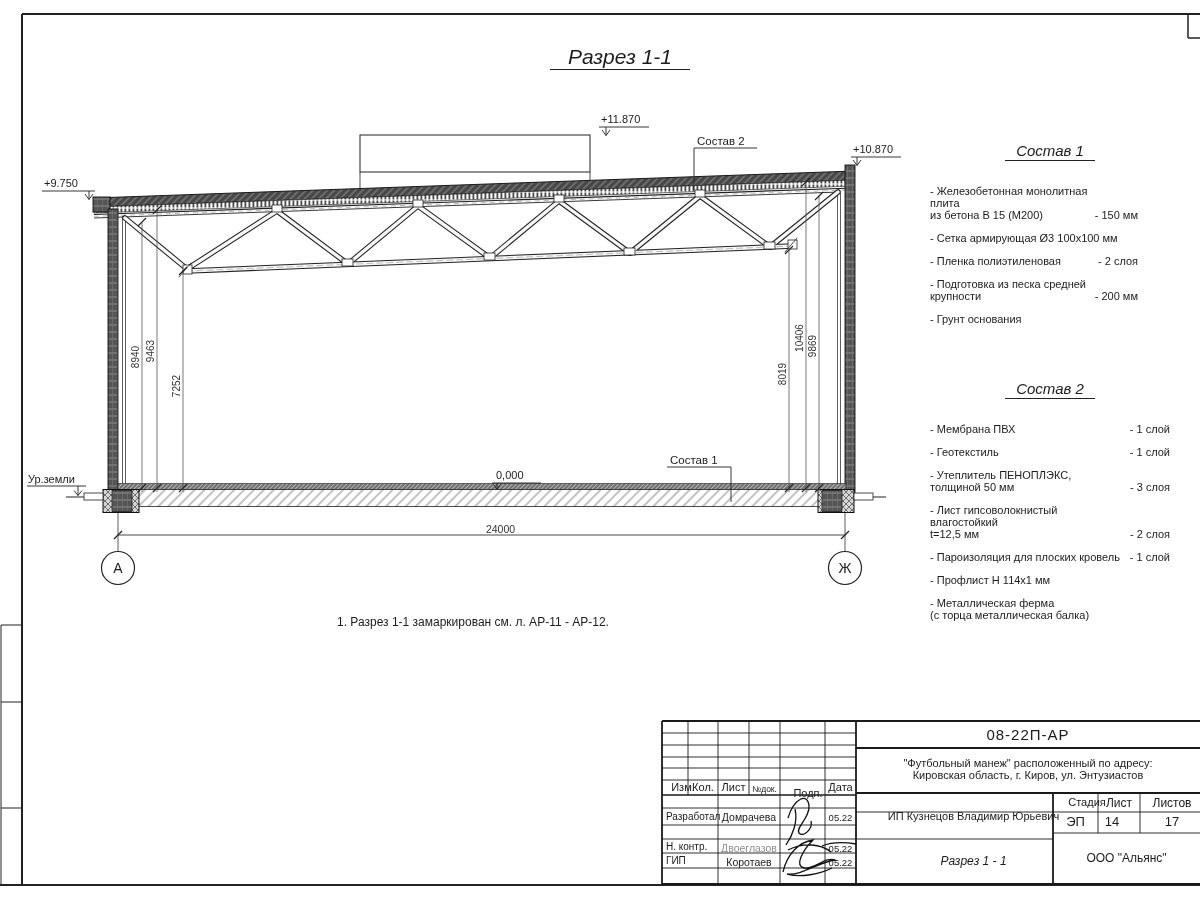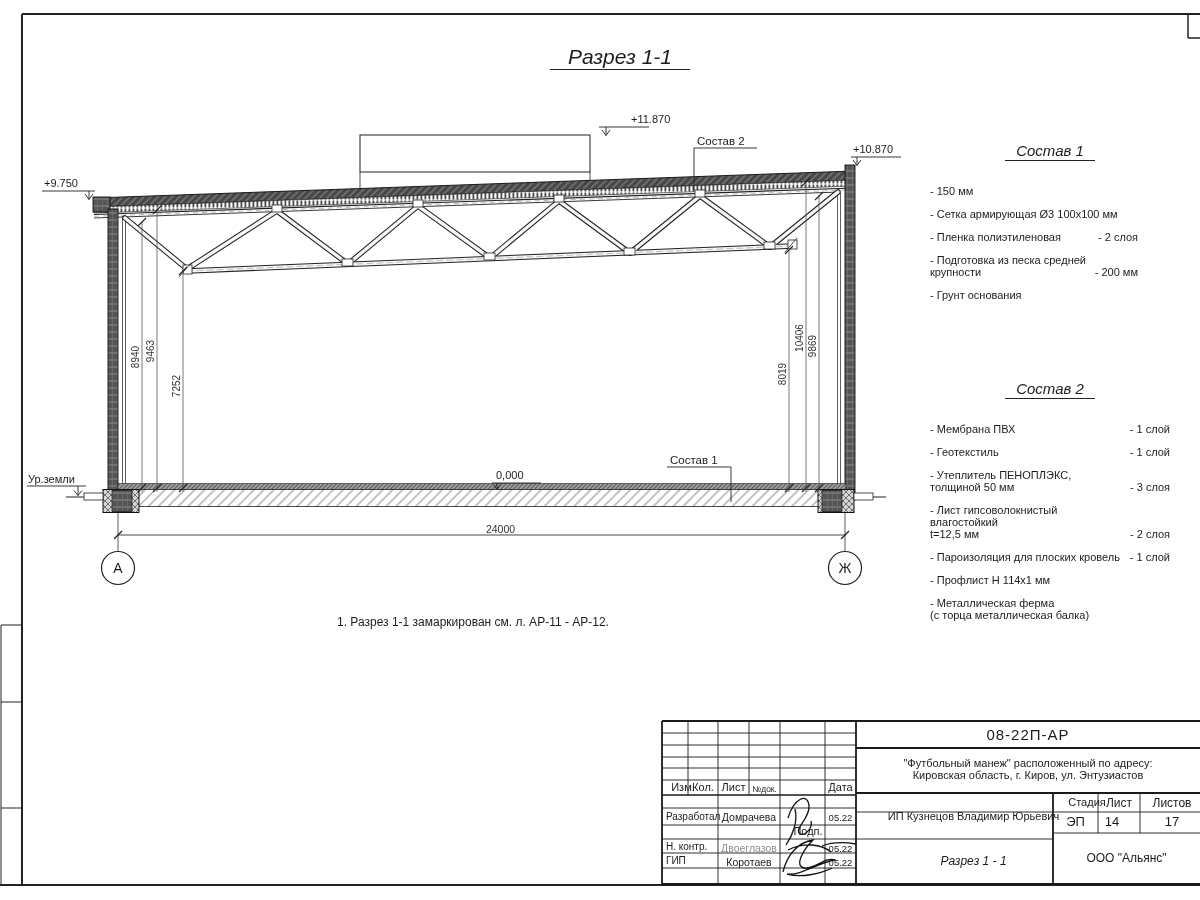--- a/index.html
+++ b/index.html
@@ -248,21 +248,21 @@
 
   <g fill="none" stroke="#111" stroke-width="1.3">
     <path d="M788,818 c6,-20 20,-26 21,-12 c1,12 -14,22 -10,27 c4,5 14,-4 12,-12 m-16,-12 c3,12 -2,26 -9,36"></path>
     <path d="M783,872 c4,-18 16,-30 30,-32 c-10,10 -19,26 -9,28 c10,2 22,-12 31,-8 c-16,2 -34,16 -48,14 c14,4 33,0 45,-6 m-44,-18 c16,-8 33,-6 43,2 m-9,-6 c10,-4 22,-4 34,-2"></path>
   </g>
 </svg>
 
 <div class="t sheet-title" style="left:550px;top:45px;width:140px;">Разрез 1-1</div>
 
 <div class="t lbl" style="left:44px;top:177px;">+9.750</div>
-<div class="t lbl" style="left:631px;top:113px;">+11.870</div>
+<div class="t lbl" style="left:601px;top:113px;">+11.870</div>
 <div class="t lbl" style="left:853px;top:143px;">+10.870</div>
 <div class="t lbl" style="left:496px;top:469px;">0,000</div>
 <div class="t lbl" style="left:28px;top:473px;">Ур.земли</div>
 
 <div class="t lbl2" style="left:697px;top:135px;">Состав 2</div>
 <div class="t lbl2" style="left:670px;top:454px;">Состав 1</div>
 
 <div class="t dimv" style="left:114px;top:351px;">8940</div>
 <div class="t dimv" style="left:129px;top:345px;">9463</div>
 <div class="t dimv" style="left:155px;top:380px;">7252</div>
@@ -272,20 +272,22 @@
 <div class="t dimh" style="left:478px;top:523px;width:45px;">24000</div>
 
 <div class="t axis" style="left:104px;top:560px;">А</div>
 <div class="t axis" style="left:831px;top:560px;">Ж</div>
 
 <div class="t note" style="left:337px;top:616px;">1. Разрез 1-1 замаркирован см. л. АР-11 - АР-12.</div>
 
 <div class="sostav pad-r" style="left:930px;top:142px;">
   <h3>Состав 1</h3>
   <div class="s-item first">
+    <span class="s-name">- Железобетонная  монолитная плита
+  из бетона В 15 (М200)</span>
     <span class="s-val">- 150 мм</span>
       </div>
   <div class="s-item">
     <span class="s-name">- Сетка армирующая Ø3 100х100 мм</span>
     <span class="s-val"></span>
       </div>
   <div class="s-item">
     <span class="s-name">- Пленка полиэтиленовая</span>
     <span class="s-val">-  2 слоя</span>
       </div>
@@ -332,21 +334,21 @@
     <span class="s-name">- Металлическая ферма
   (с торца металлическая балка)</span>
     <span class="s-val"></span>
       </div>
 </div>
 
 <div class="tb ctr" style="left:662px;top:781px;width:42px;font-size:11px;">Изм.</div>
 <div class="tb ctr" style="left:688px;top:781px;width:30px;font-size:11px;">Кол.</div>
 <div class="tb ctr" style="left:718px;top:781px;width:31px;font-size:11px;">Лист</div>
 <div class="tb ctr" style="left:749px;top:784px;width:31px;font-size:8.5px;">№док.</div>
-<div class="tb ctr" style="left:780px;top:825px;width:56px;font-size:11px;">Подп.</div>
+<div class="tb ctr" style="left:780px;top:787px;width:56px;font-size:11px;">Подп.</div>
 <div class="tb ctr" style="left:825px;top:781px;width:31px;font-size:11px;">Дата</div>
 
 <div class="tb" style="left:666px;top:811px;font-size:10px;">Разработал</div>
 <div class="tb ctr" style="left:718px;top:811px;width:62px;font-size:10.5px;">Домрачева</div>
 <div class="tb ctr" style="left:825px;top:812px;width:31px;font-size:9.5px;">05.22</div>
 
 <div class="tb" style="left:666px;top:841px;font-size:10px;">Н. контр.</div>
 <div class="tb ctr grey" style="left:718px;top:842px;width:62px;font-size:10.5px;">Двоеглазов</div>
 <div class="tb ctr" style="left:825px;top:843px;width:31px;font-size:9.5px;">05.22</div>
 

